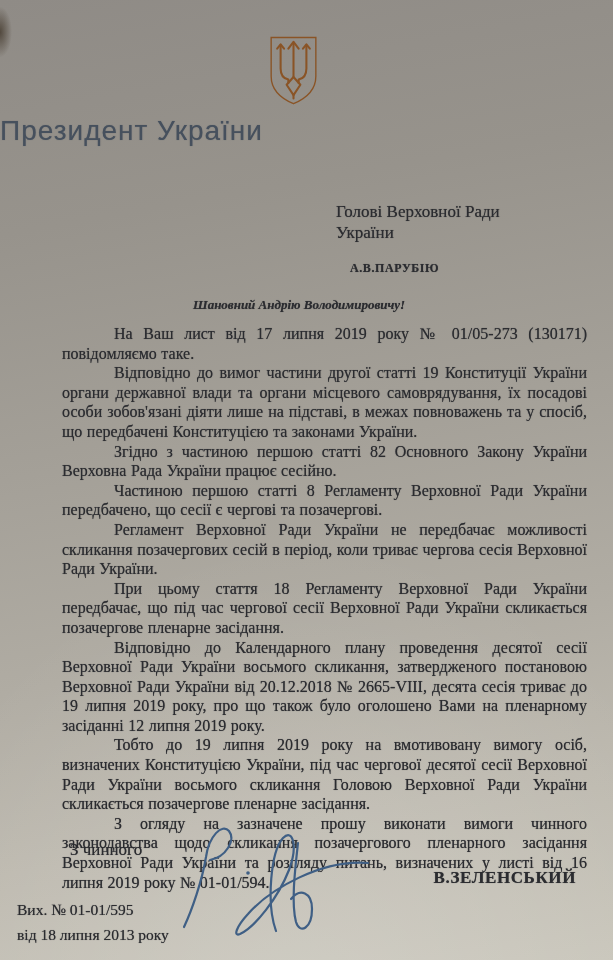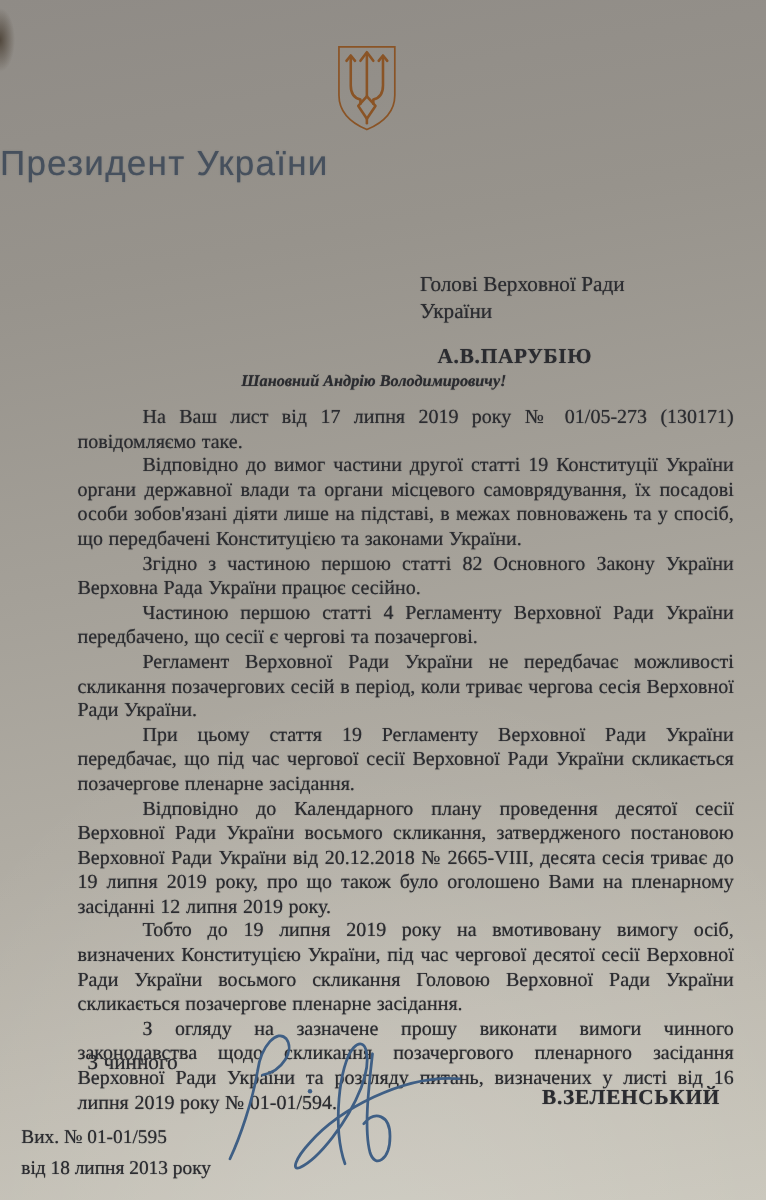--- a/index.html
+++ b/index.html
@@ -19,22 +19,22 @@
   .soft{text-shadow:0 0 .8px rgba(43,44,48,.75);}
   .emblem{position:absolute;left:266px;top:34px;width:55px;height:74px;}
   .org-title{
     position:absolute;left:0;top:115px;width:100%;
     text-align:left;
     font-family:"Liberation Sans", sans-serif;
     font-size:28px;letter-spacing:1px;
     color:#46505d;
     text-shadow:0 0 1px rgba(70,80,93,.6);
   }
-  .addressee{position:absolute;left:336px;top:217px;width:225px;font-size:17px;line-height:21px;}
-  .addressee .to-name{margin-top:15px;font-weight:bold;letter-spacing:.6px;padding-left:14px;font-size:17px;}
+  .addressee{position:absolute;left:336px;top:201px;width:225px;font-size:17px;line-height:21px;}
+  .addressee .to-name{margin-top:15px;font-weight:bold;letter-spacing:.6px;padding-left:14px;font-size:12px;}
   .salutation{
     position:absolute;left:193px;top:297px;
     font-weight:bold;font-style:italic;font-size:13px;
   }
   .body-text{position:absolute;left:62px;top:324px;width:525px;}
   .body-text p{
     margin:0;
     text-align:justify;
     text-indent:52px;
     font-size:16px;line-height:19.6px;
@@ -73,23 +73,23 @@
     <div>Голові Верховної Ради України</div>
     <div class="to-name">А.В.ПАРУБІЮ</div>
   </div>
 
   <div class="salutation soft">Шановний Андрію Володимировичу!</div>
 
   <div class="body-text soft">
     <p>На Ваш лист від 17 липня 2019 року № 01/05-273 (130171) повідомляємо таке.</p>
     <p>Відповідно до вимог частини другої статті 19 Конституції України органи державної влади та органи місцевого самоврядування, їх посадові особи зобов'язані діяти лише на підставі, в межах повноважень та у спосіб, що передбачені Конституцією та законами України.</p>
     <p>Згідно з частиною першою статті 82 Основного Закону України Верховна Рада України працює сесійно.</p>
-    <p>Частиною першою статті 4 Регламенту Верховної Ради України передбачено, що сесії є чергові та позачергові.</p>
+    <p>Частиною першою статті 8 Регламенту Верховної Ради України передбачено, що сесії є чергові та позачергові.</p>
     <p>Регламент Верховної Ради України не передбачає можливості скликання позачергових сесій в період, коли триває чергова сесія Верховної Ради України.</p>
-    <p>При цьому стаття 19 Регламенту Верховної Ради України передбачає, що під час чергової сесії Верховної Ради України скликається позачергове пленарне засідання.</p>
+    <p>При цьому стаття 18 Регламенту Верховної Ради України передбачає, що під час чергової сесії Верховної Ради України скликається позачергове пленарне засідання.</p>
     <p>Відповідно до Календарного плану проведення десятої сесії Верховної Ради України восьмого скликання, затвердженого постановою Верховної Ради України від 20.12.2018 № 2665-VIII, десята сесія триває до 19 липня 2019 року, про що також було оголошено Вами на пленарному засіданні 12 липня 2019 року.</p>
     <p>Тобто до 19 липня 2019 року на вмотивовану вимогу осіб, визначених Конституцією України, під час чергової десятої сесії Верховної Ради України восьмого скликання Головою Верховної Ради України скликається позачергове пленарне засідання.</p>
     <p>З огляду на зазначене прошу виконати вимоги чинного законодавства щодо скликання позачергового пленарного засідання Верховної Ради України та розгляду питань, визначених у листі від 16 липня 2019 року № 01-01/594.</p>
   </div>
 
   <div class="regards soft">З чинного</div>
 
   <svg class="signature" viewBox="0 0 215 135" fill="none" stroke="#3f5f85" stroke-linecap="round">
     <path d="M12,112 C20,95 30,66 34,42 C37,21 50,8 57,16 C64,25 54,42 38,45" stroke-width="2.2"></path>
     <circle cx="76" cy="58" r="1.8" fill="#3f5f85" stroke="none"></circle>

